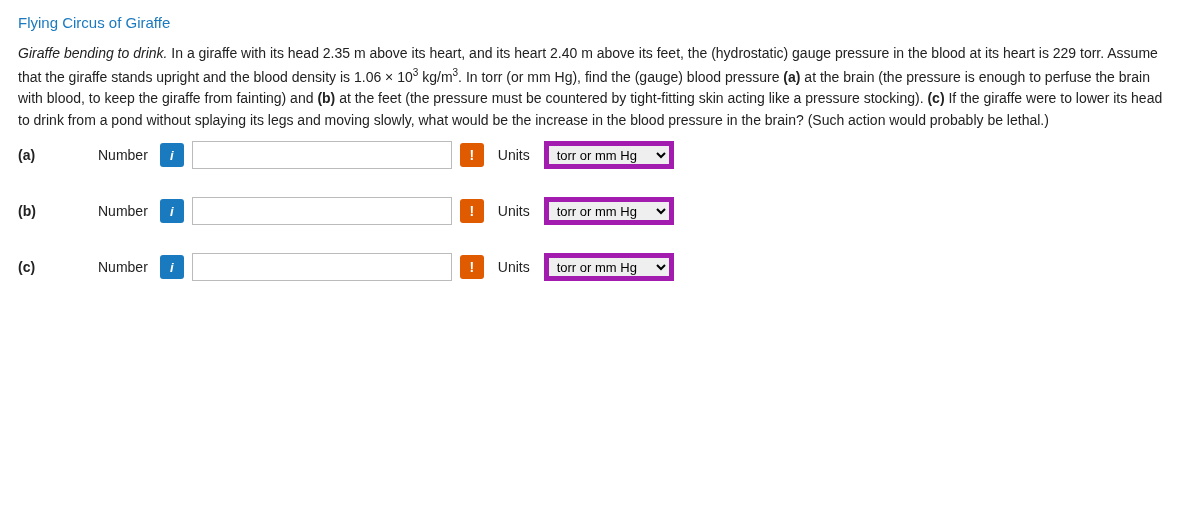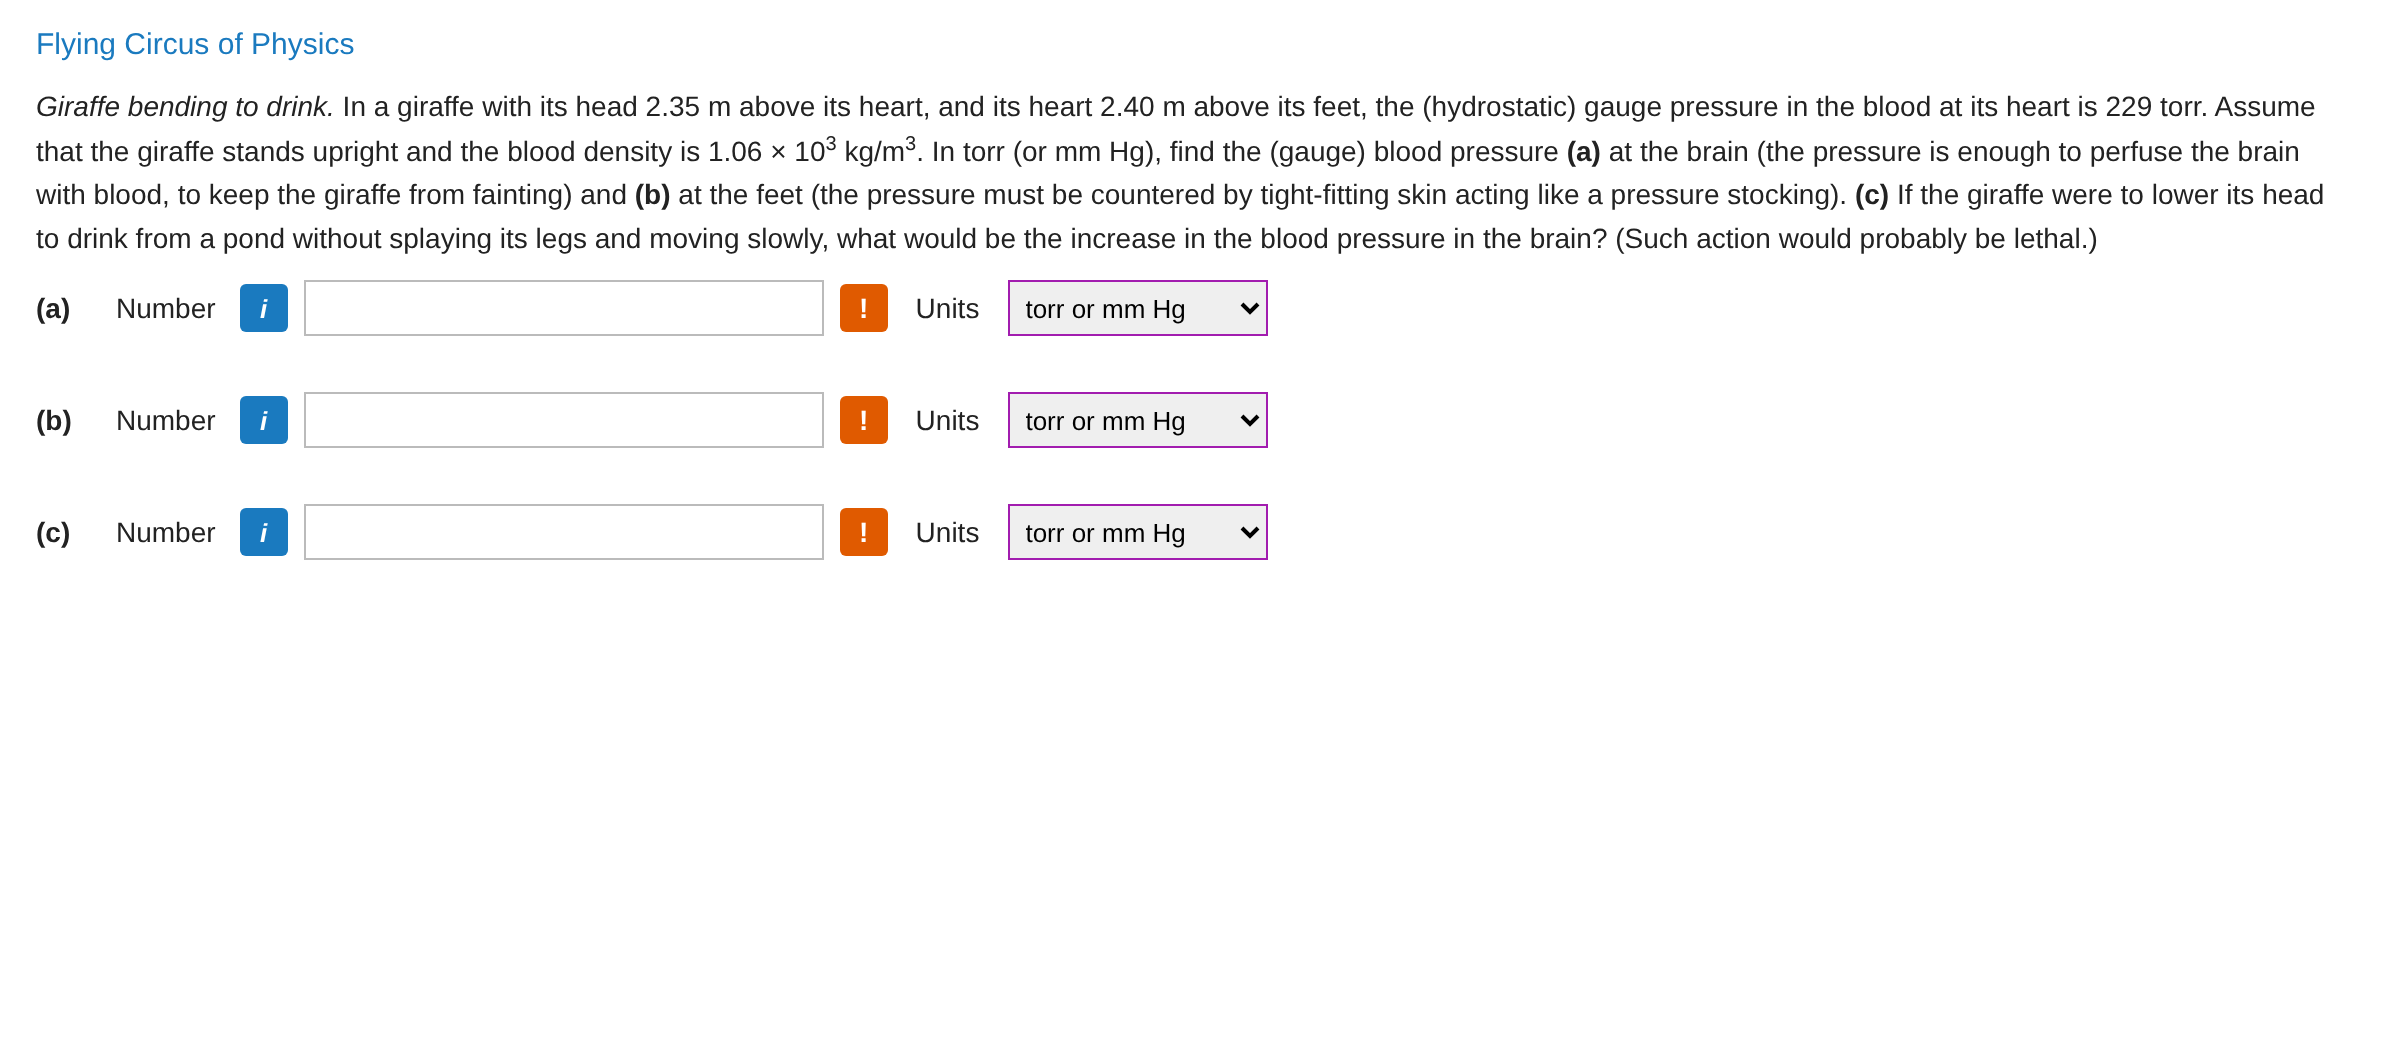--- a/index.html
+++ b/index.html
@@ -41,20 +41,21 @@
       gap: 8px;
     }
     .part-label {
       font-size: 14px;
       font-weight: bold;
       min-width: 32px;
     }
     .number-label {
       font-size: 14px;
       margin-right: 4px;
+      margin-left: 40px;
     }
     .info-btn {
       display: inline-flex;
       align-items: center;
       justify-content: center;
       width: 24px;
       height: 24px;
       background: #1a7abf;
       color: #fff;
       font-style: italic;
@@ -86,32 +87,32 @@
       cursor: pointer;
       flex-shrink: 0;
     }
     .units-label {
       font-size: 14px;
       margin: 0 6px;
       text-align: right;
     }
     .units-select {
       height: 28px;
-      border: 1px solid #a21caf;
+      border: 5px solid #a21caf;
       font-size: 13px;
       padding: 0 4px;
       cursor: pointer;
       min-width: 130px;
       appearance: auto;
     }
   </style>
 </head>
 <body>
 
-<div class="app-title">Flying Circus of Physics</div>
+<div class="app-title">Flying Circus of Giraffe</div>
 
 <div class="problem-text">
   <em>Giraffe bending to drink.</em><span> In a giraffe with its head 2.35 m above its heart, and its heart 2.40 m above its feet, the&nbsp;(hydrostatic) gauge pressure in the blood at its heart is 229 torr. Assume that the giraffe stands upright and the blood density is 1.06 × 10</span><sup>3</sup><span> kg/m</span><sup>3</sup><span>. In torr (or mm&nbsp;Hg), find the (gauge) blood pressure </span><strong>(a)</strong><span> at the brain (the pressure is enough to perfuse the brain with blood, to keep the giraffe from fainting) and </span><strong>(b)</strong><span> at the feet (the pressure must be countered by tight-fitting skin acting like a pressure stocking). </span><strong>(c)</strong><span> If the giraffe were to lower its head to drink from a pond without splaying its legs and moving slowly, what would be the increase in the blood pressure in the brain? (Such action would probably be lethal.)</span>
 </div>
 
 <div id="questions-container">
     <div class="question-row">
       <span class="part-label">(a)</span>
       <span class="number-label">Number</span>
       <div class="info-btn">i</div>

